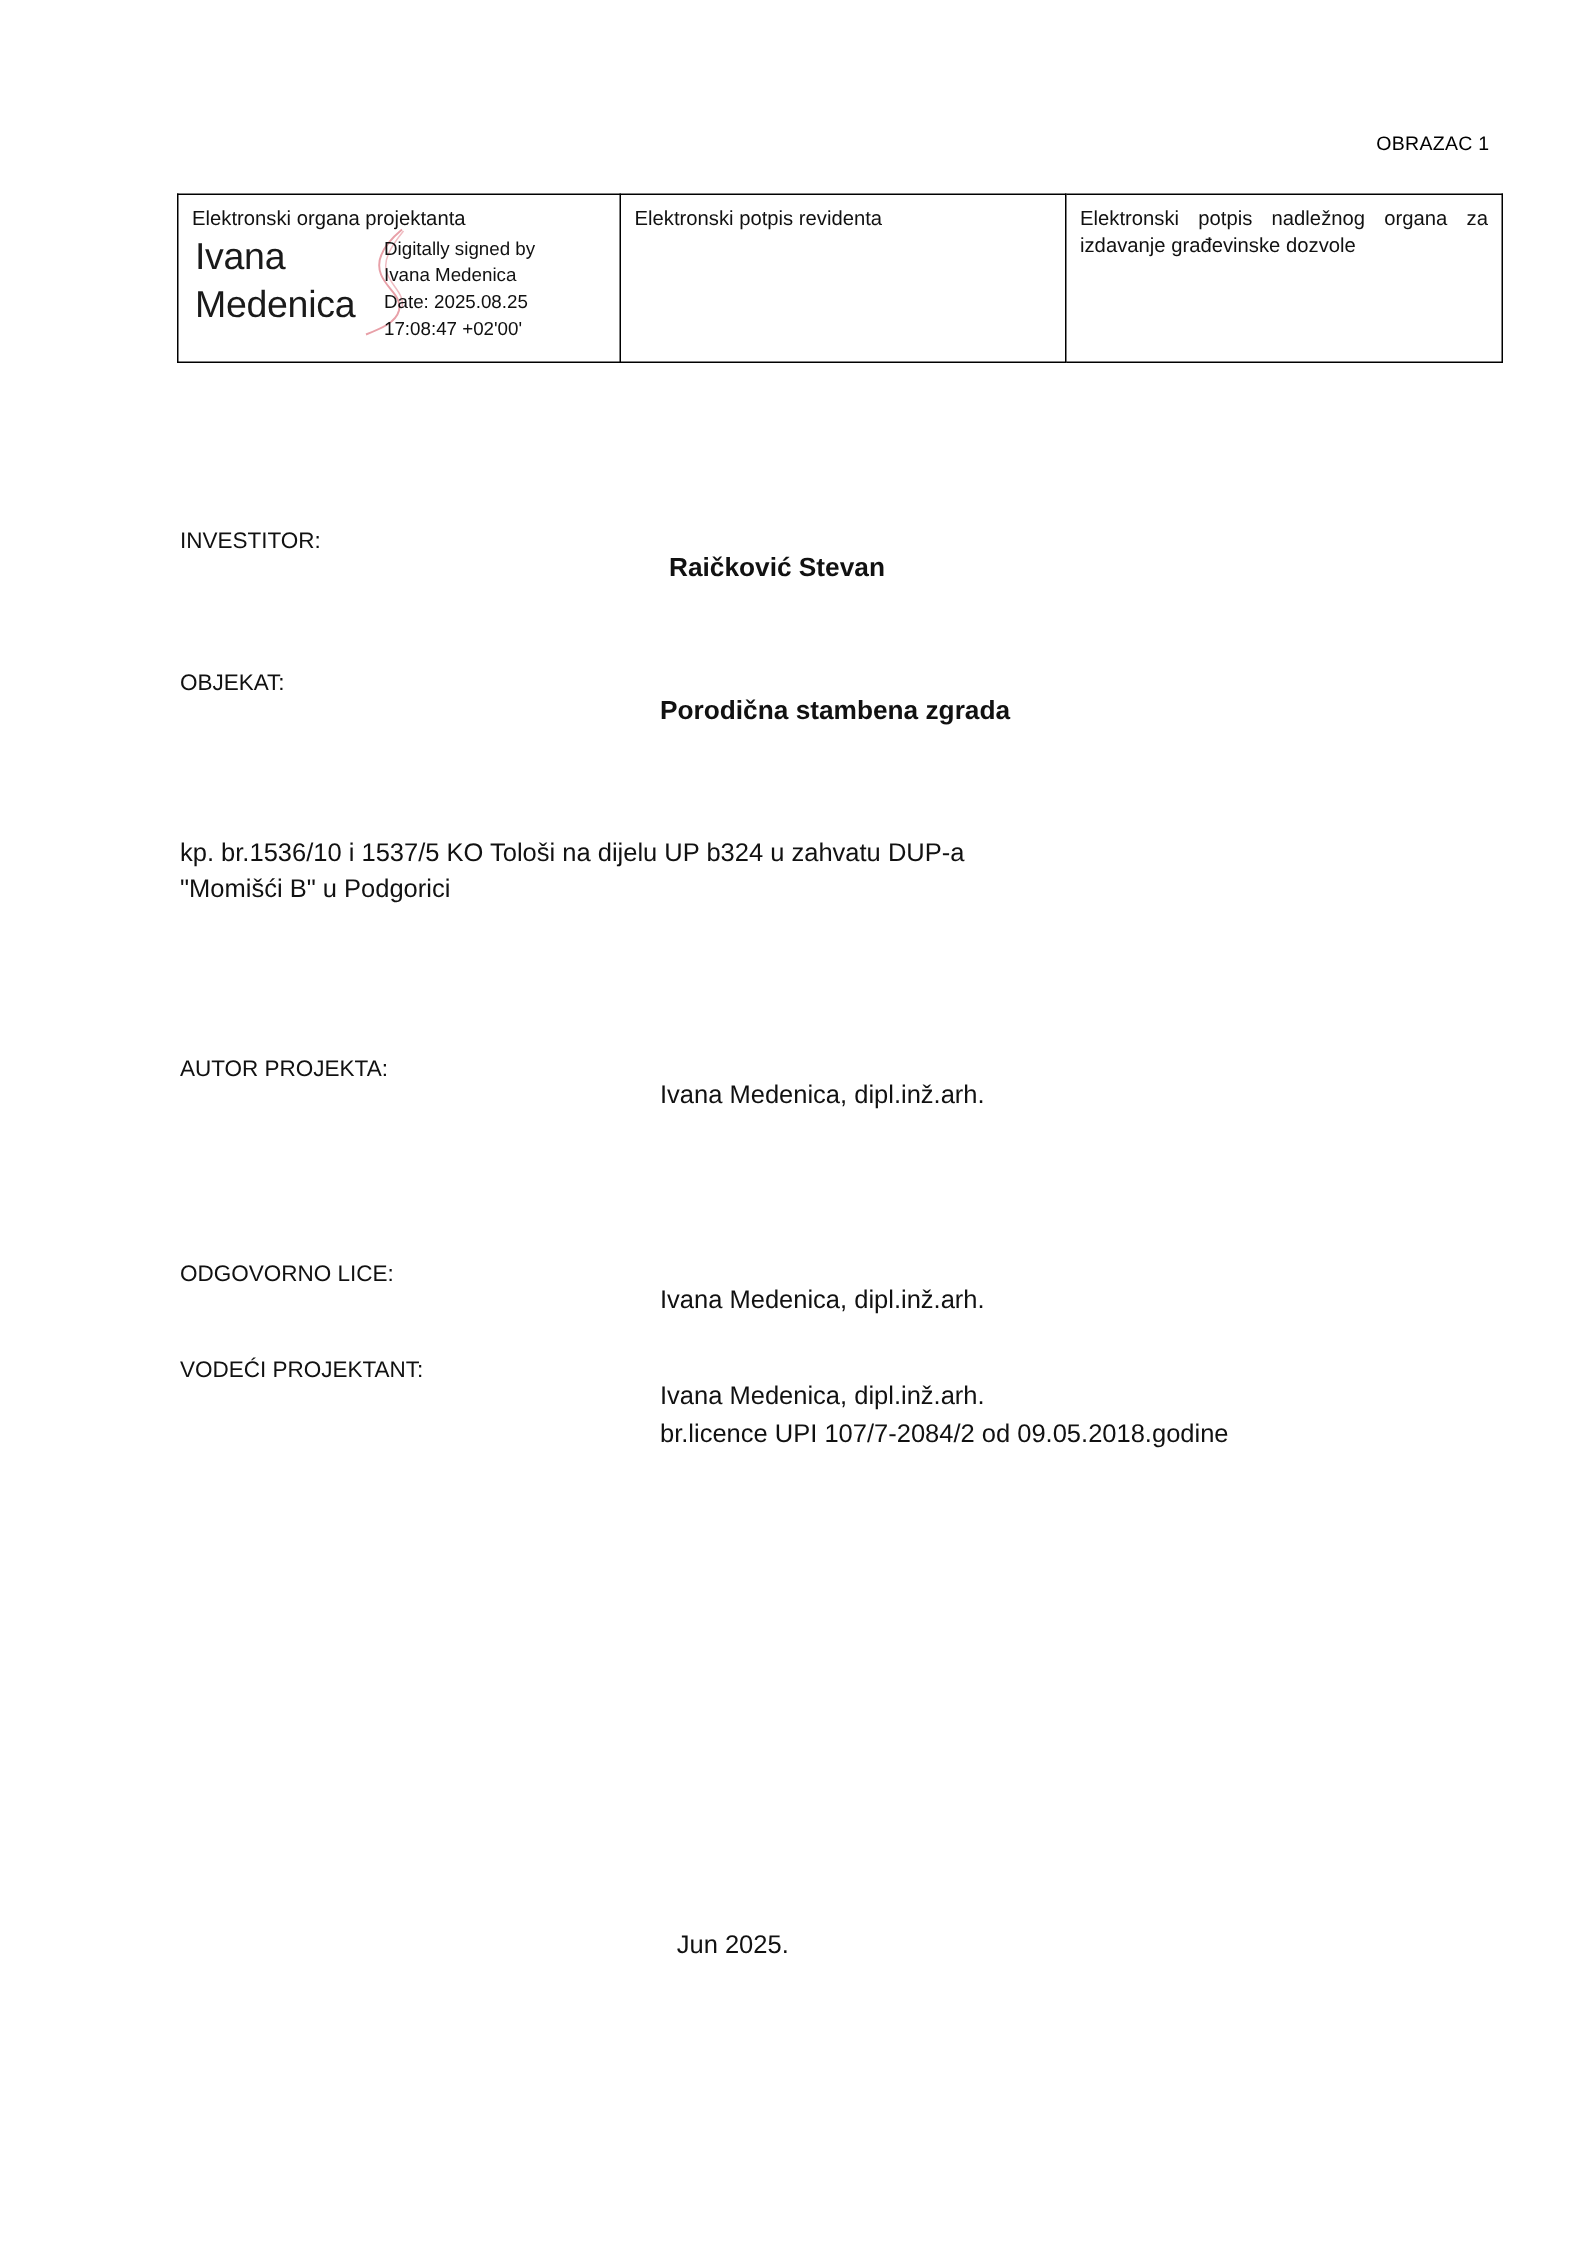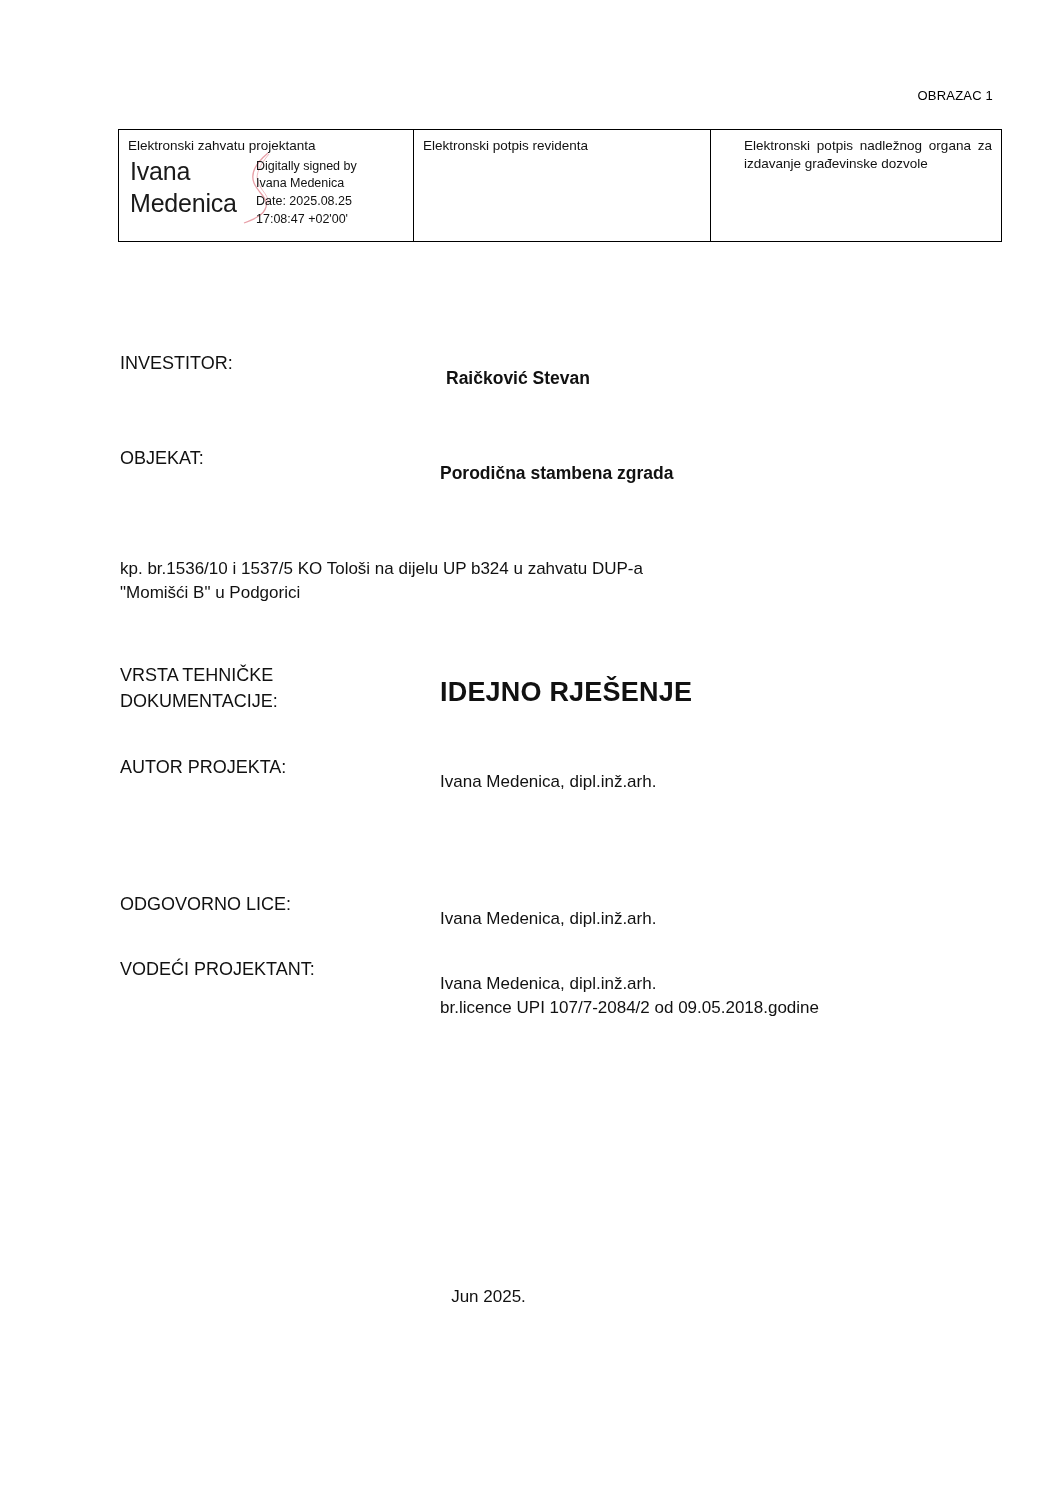--- a/index.html
+++ b/index.html
@@ -54,21 +54,20 @@
   .sig-table td.c2 { width: 278px; }
   .sig-table td.c3 { width: 272px; }
   .cell-head {
     font-size: 13.5px;
     line-height: 1.3;
     color: #111;
   }
   .cell-head.justify {
     text-align: justify;
     text-align-last: left;
-    margin-left: 24px;
   }
 
   
   .sig-wrap {
     position: relative;
     height: 74px;
   }
   .sig-name {
     position: absolute;
     left: 2px;
@@ -104,21 +103,21 @@
     left: 120px;
     width: 830px;
   }
   .row {
     display: flex;
     align-items: flex-start;
   }
   .row .label {
     width: 320px;
     flex: 0 0 320px;
-    font-size: 18px;
+    font-size: 15px;
     line-height: 1.45;
     color: #111;
     white-space: pre-line;
   }
   .row .value {
     flex: 1 1 auto;
     font-size: 17px;
     line-height: 1.45;
     color: #111;
     white-space: pre-line;
@@ -156,21 +155,21 @@
 <body>
 
 <div class="page">
 
   <div class="form-code">OBRAZAC 1</div>
 
   <table class="sig-table">
     <tbody>
         <tr>
       <td class="c1">
-        <div class="cell-head">Elektronski zahvatu projektanta</div>
+        <div class="cell-head">Elektronski organa projektanta</div>
         <div class="sig-wrap">
           <div class="sig-name">Ivana
 Medenica</div>
           <svg class="sig-swirl" viewBox="0 0 46 74" fill="none">
             <path d="M30 2 C18 12, 12 22, 16 32 C20 42, 30 46, 28 56 C26 64, 16 68, 6 72" stroke="#e8a0a8" stroke-width="1.3" fill="none"></path>
             <path d="M31 3 C22 14, 17 23, 20 31 C23 40, 32 45, 30 54" stroke="#f0bcc2" stroke-width="1" fill="none"></path>
           </svg>
           <div class="sig-meta">Digitally signed by
 Ivana Medenica
 Date: 2025.08.25
@@ -200,25 +199,20 @@
       <div class="value bold">Porodična stambena zgrada</div>
     </div>
     <div class="sp-2"></div>
 
     <div class="row">
       <div class="value">kp. br.1536/10 i 1537/5 KO Tološi na dijelu UP b324 u zahvatu DUP-a
 "Momišći B" u Podgorici</div>
     </div>
     <div class="sp-3"></div>
 
-    <div class="row">
-      <div class="label">VRSTA TEHNIČKE
-DOKUMENTACIJE:</div>
-      <div class="value big">IDEJNO RJEŠENJE</div>
-    </div>
     <div class="sp-4"></div>
 
     <div class="row">
       <div class="label">AUTOR PROJEKTA:</div>
       <div class="value">Ivana Medenica, dipl.inž.arh.</div>
     </div>
     <div class="sp-5"></div>
 
     <div class="sp-6"></div>
 

